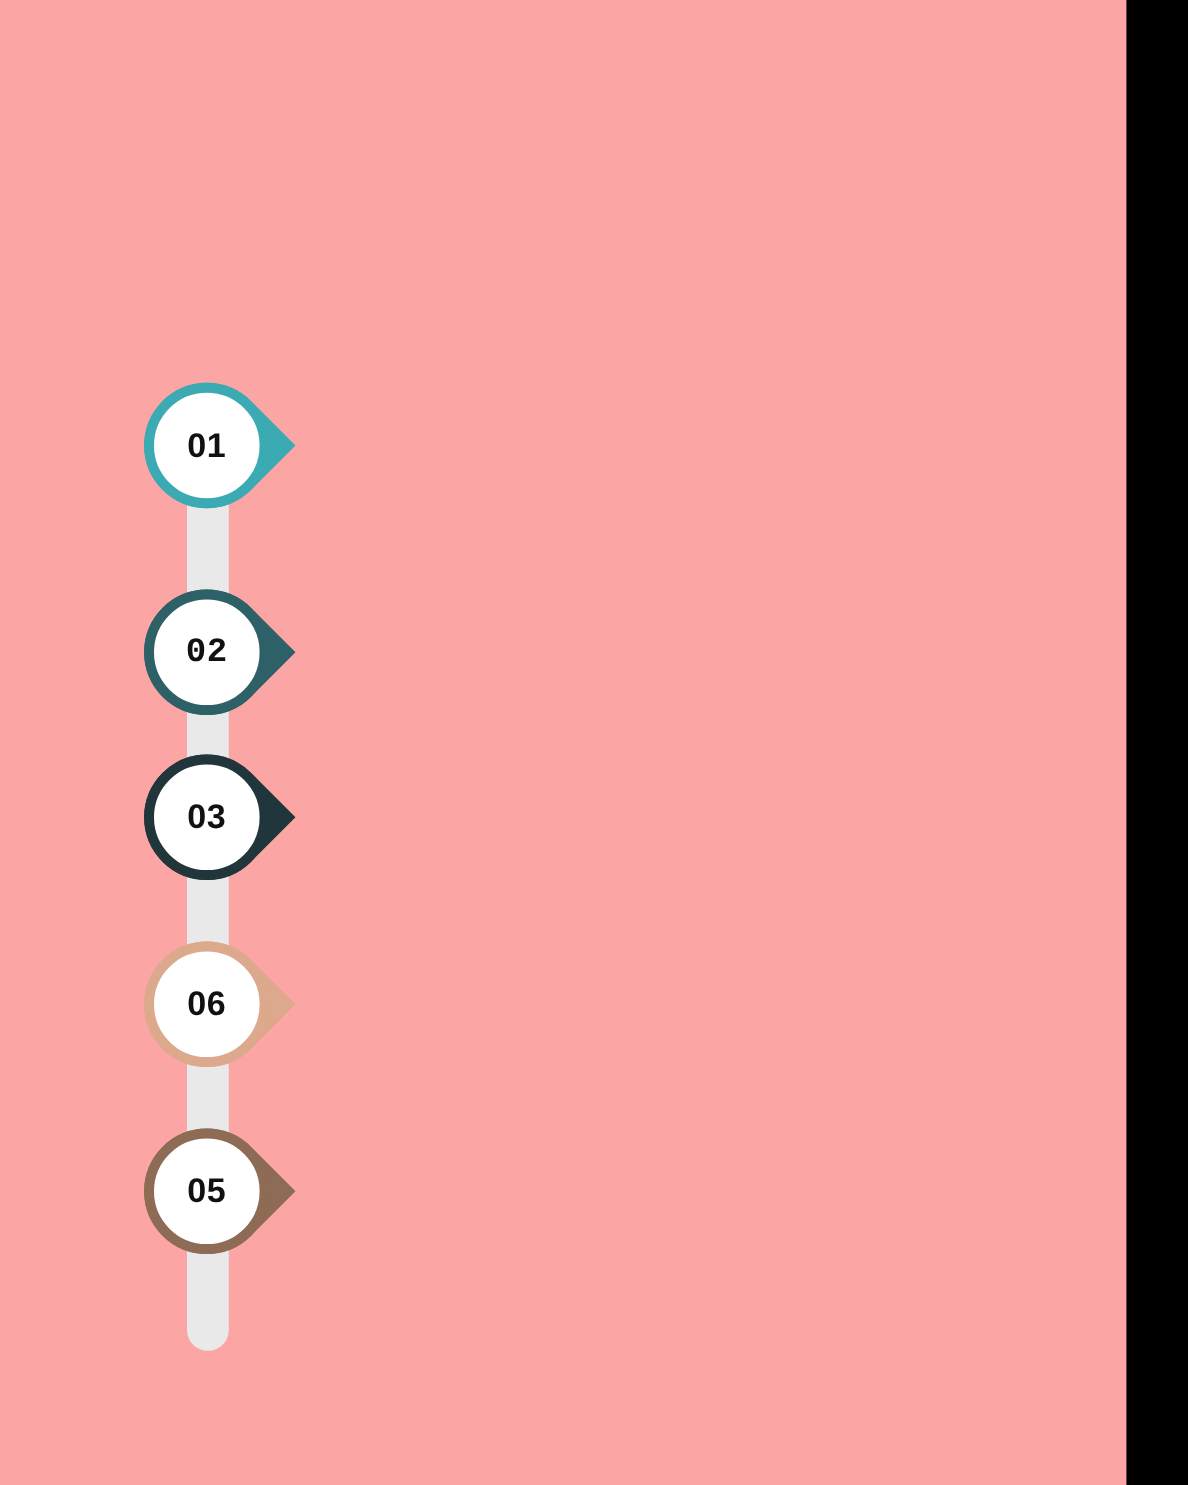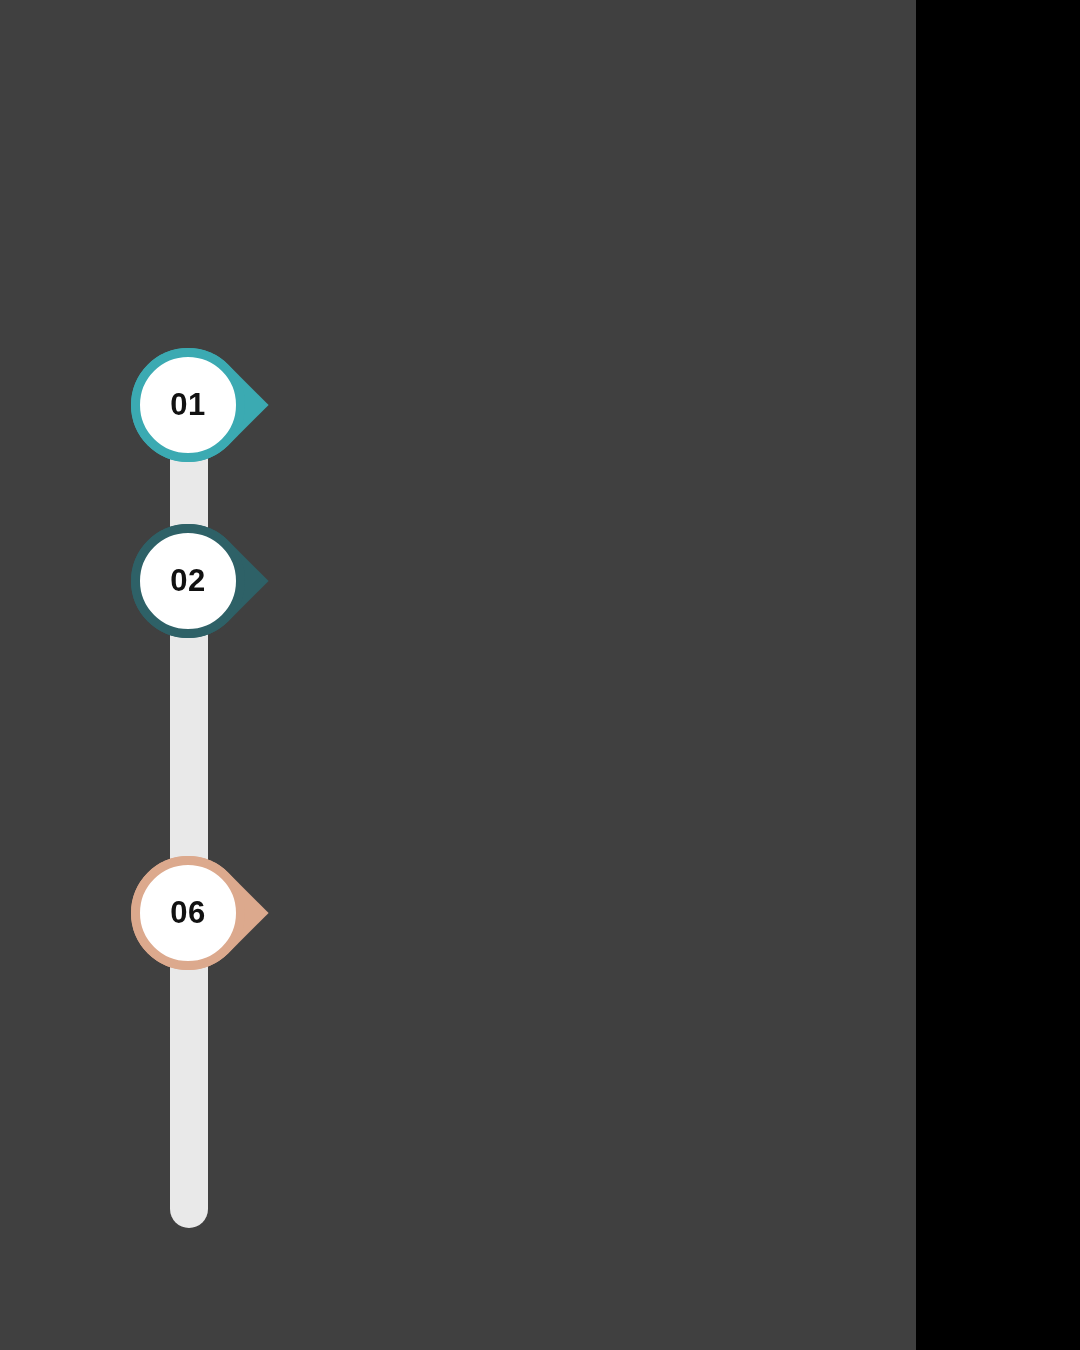--- a/index.html
+++ b/index.html
@@ -8,23 +8,23 @@
   }
   body {
     width: 1080px;
     height: 1350px;
     background: #000000;
     overflow: hidden;
     font-family: "Liberation Sans", sans-serif;
   }
   .canvas {
     position: relative;
-    width: 916px;
+    width: 1024px;
     height: 1350px;
-    background: #404040;
+    background: #fca5a5;
     text-align: right;
   }
   
   .track {
     position: absolute;
     left: 170px;
     top: 402px;
     width: 38px;
     height: 826px;
     background: var(--track, #e9e9e9);
@@ -69,29 +69,41 @@
 
   <div class="track" style="--track: #e9e9e9;"></div>
 
   <div class="marker" style="top: 348px; --c: #3BAAB2;">
     <div class="tail"></div>
     <div class="circle">
       <span class="num">01</span>
     </div>
   </div>
 
-  <div class="marker" style="top: 524px; --c: #2E6167;">
+  <div class="marker" style="top: 536px; font-family: Liberation Mono, monospace; --c: #2E6167;">
     <div class="tail"></div>
     <div class="circle">
       <span class="num">02</span>
     </div>
   </div>
 
+  <div class="marker" style="top: 686px; --c: #21363B;">
+    <div class="tail"></div>
+    <div class="circle">
+      <span class="num">03</span>
+    </div>
+  </div>
 
   <div class="marker" style="top: 856px; --c: #DCA98D;">
     <div class="tail"></div>
     <div class="circle">
       <span class="num">06</span>
     </div>
   </div>
 
+  <div class="marker" style="top: 1026px; --c: #8E6B55;">
+    <div class="tail"></div>
+    <div class="circle">
+      <span class="num">05</span>
+    </div>
+  </div>
 
 </div>
 
 </body></html>

